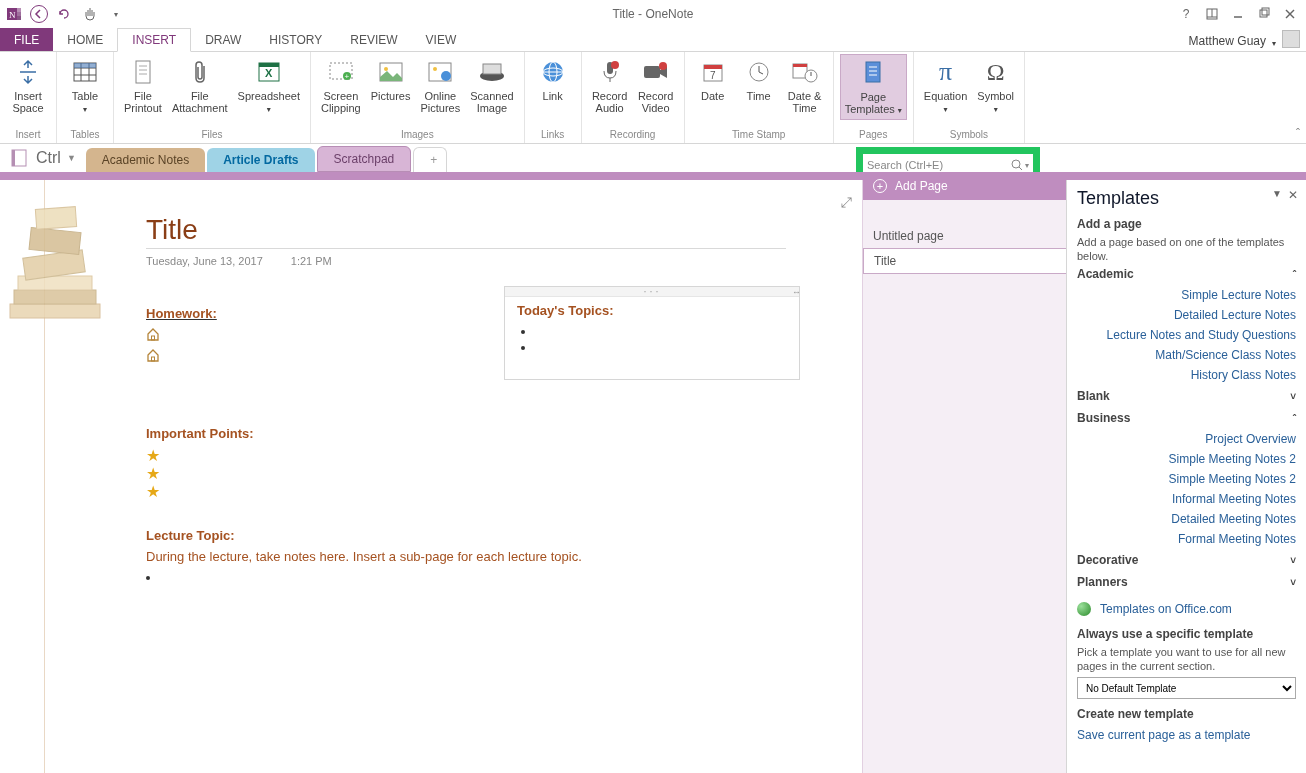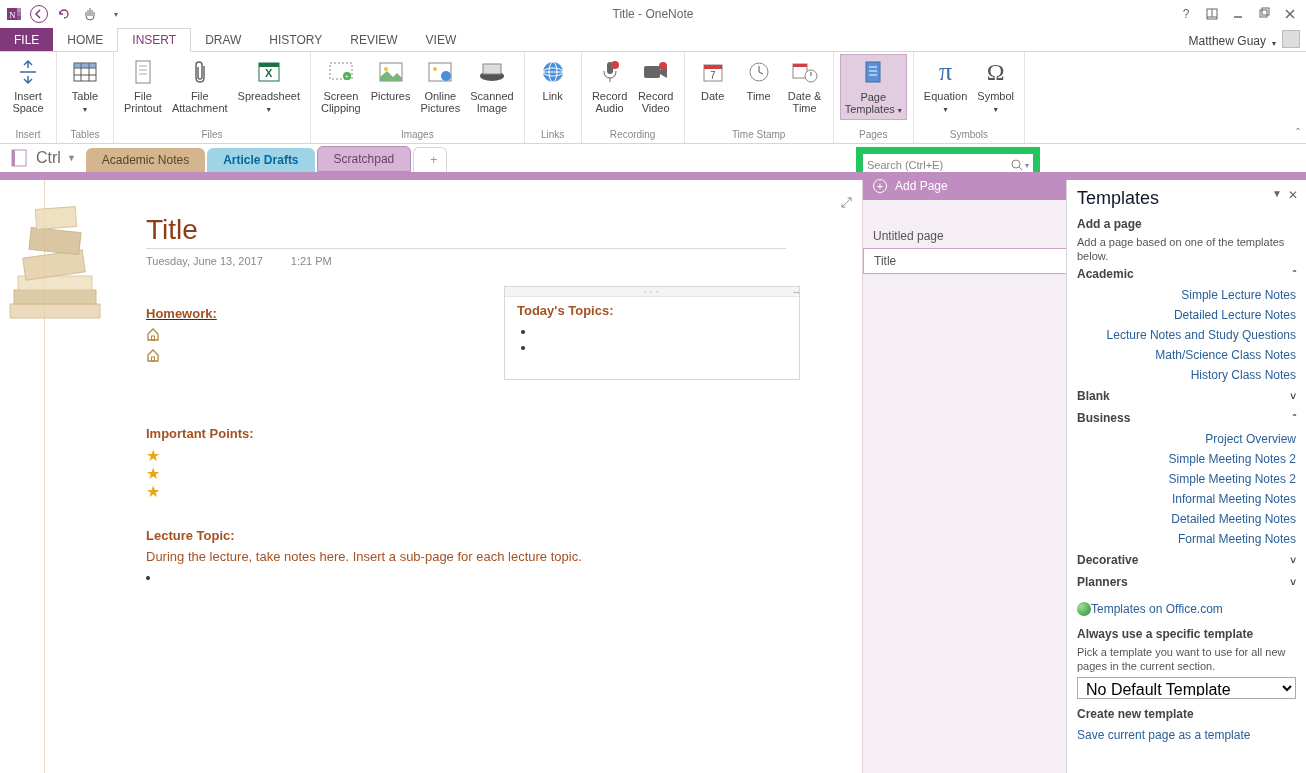--- a/index.html
+++ b/index.html
@@ -84,22 +84,22 @@
   
   .templates { width: 240px; border-left: 1px solid #d6d6d6; background: #fff; padding: 8px 10px; overflow-y: auto; font-size: 12px; position: relative; }
   .templates h2 { font-size: 18px; font-weight: normal; color: #0f172a; margin-bottom: 8px; font-family: "Segoe UI Light",sans-serif; }
   .tpane-controls { position: absolute; right: 8px; top: 8px; display: flex; gap: 6px; color: #666; }
   .tsec { margin-top: 8px; }
   .tsec-h { font-weight: bold; color: #444; margin-bottom: 4px; }
   .tsec-desc { color: #555; font-size: 11px; line-height: 14px; }
   .tcat { display: flex; justify-content: space-between; align-items: center; font-weight: bold; color: #444; padding: 4px 0; cursor: pointer; }
   .tlist { padding-left: 8px; text-align: right; }
   .tlink { color: #2a6099; padding: 3px 0; cursor: pointer; display: block; }
-  .tselect { width: 100%; border: 1px solid #aaa; height: 22px; font-size: 16px; padding: 2px 4px; margin-top: 4px; background: #fff; }
-  .office-link { display: flex; align-items: center; gap: 0; margin-top: 6px; }
+  .tselect { width: 100%; border: 1px solid #aaa; height: 22px; font-size: 10px; padding: 2px 4px; margin-top: 4px; background: #fff; }
+  .office-link { display: flex; align-items: center; gap: 9px; margin-top: 6px; }
   .globe { width: 14px; height: 14px; border-radius: 50%; background: radial-gradient(circle at 30% 30%, #9be09b, #2a8a2a); }
   svg { overflow: visible; }
 </style>
 </head>
 <body>
 
 <div class="titlebar">
   <div class="qat">
     <div class="qat-icon">
       <svg width="16" height="16" viewBox="0 0 16 16">

